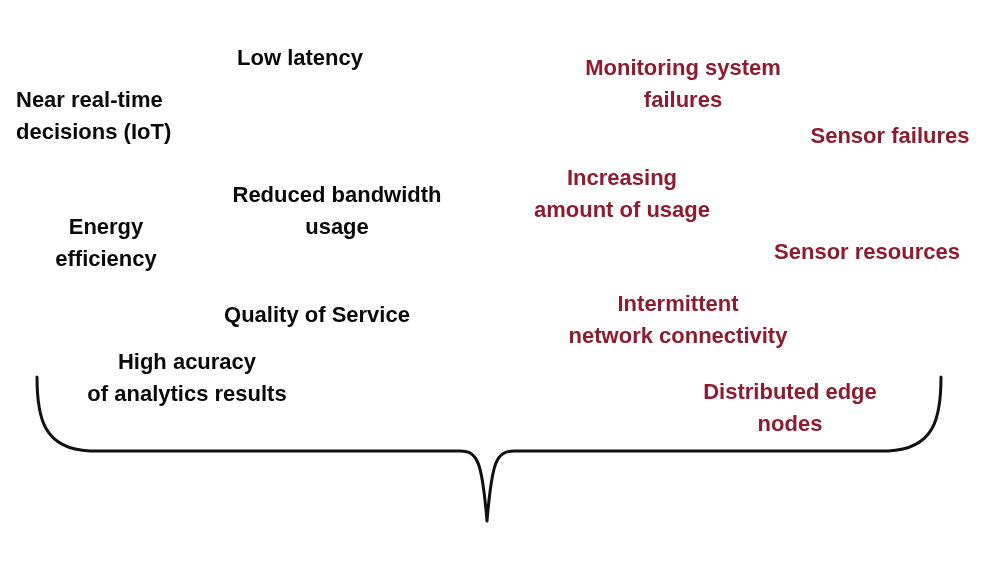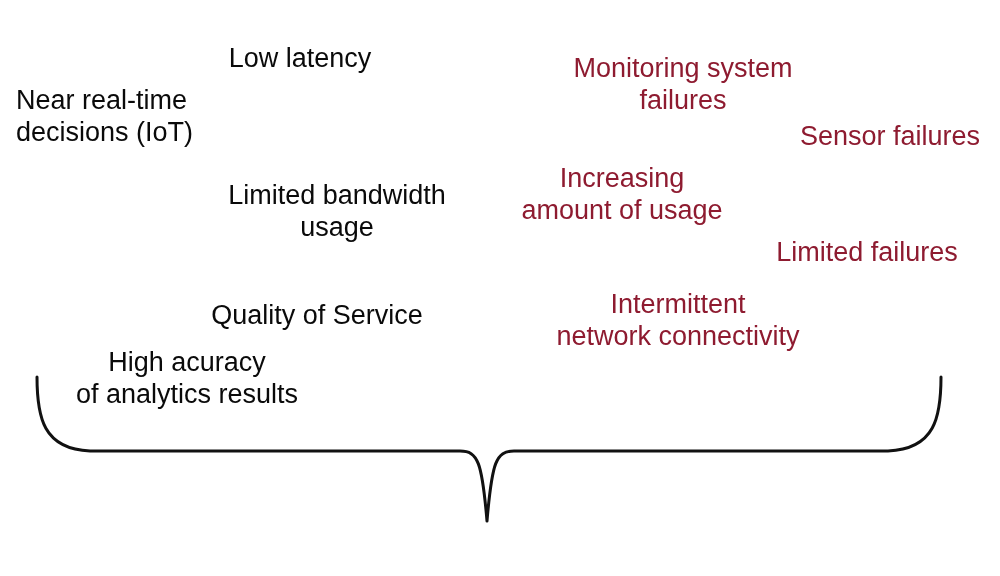--- a/index.html
+++ b/index.html
@@ -9,22 +9,22 @@
     width: 1000px; height: 576px;
     position: relative; overflow: hidden;
   }
   .stage {
     position: absolute; inset: 0;
     width: 1000px; height: 576px;
     background: var(--bg, #ffffff);
   }
   .label {
     position: absolute;
-    font-weight: normal;
-    font-size: 27px;
+    font-weight: bold;
+    font-size: 22px;
     line-height: 32px;
     white-space: pre-line;
     width: max-content;
     text-align: center;
   }
   .benefit { color: var(--benefit, #0a0a0a); }
   .challenge { color: var(--challenge, #8e1b30); margin-top: 8px; }
   .centered { transform: translateX(-50%); }
 
   
@@ -63,42 +63,46 @@
 </head>
 <body style="--bg: #ffffff; --benefit: #0a0a0a; --challenge: #8e1b30;">
 
 <div class="stage">
 
   <div class="label benefit centered pos-low-latency">Low latency</div>
 
   <div class="label benefit pos-near-real-time">Near real-time
 decisions (IoT)</div>
 
-  <div class="label benefit centered pos-reduced-bandwidth">Limited bandwidth
+  <div class="label benefit centered pos-reduced-bandwidth">Reduced bandwidth
 usage</div>
 
+  <div class="label benefit centered pos-energy-efficiency">Energy
+efficiency</div>
 
   <div class="label benefit centered pos-quality-of-service">Quality of Service</div>
 
   <div class="label benefit centered pos-high-accuracy">High acuracy
 of analytics results</div>
 
   <div class="label challenge centered pos-monitoring-failures">Monitoring system
 failures</div>
 
   <div class="label challenge centered pos-sensor-failures">Sensor failures</div>
 
   <div class="label challenge centered pos-increasing-data">Increasing
 amount of usage</div>
 
-  <div class="label challenge centered pos-limited-resources">Limited failures</div>
+  <div class="label challenge centered pos-limited-resources">Sensor resources</div>
 
   <div class="label challenge centered pos-intermittent">Intermittent
 network connectivity</div>
 
+  <div class="label challenge centered pos-distributed-edge">Distributed edge
+nodes</div>
 
   <svg class="brace-svg" viewBox="0 0 1000 576">
     <path d="M 37 377
              C 37 417, 43 449, 90 451
              L 460 451
              C 478 451, 482 462, 487 521
              C 492 462, 496 451, 514 451
              L 888 451
              C 935 449, 941 417, 941 377" fill="none" stroke="#111111" stroke-width="3" stroke-linecap="round" stroke-linejoin="round"></path>
   </svg>

